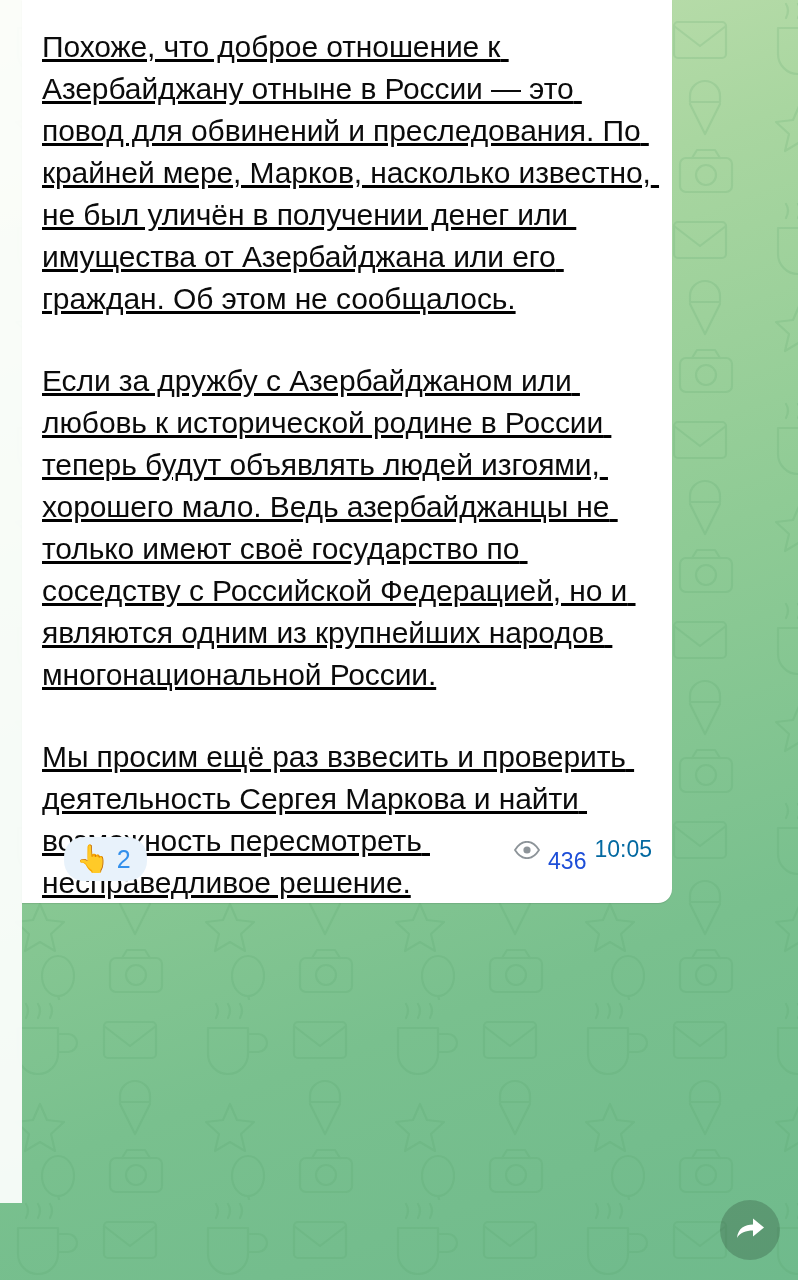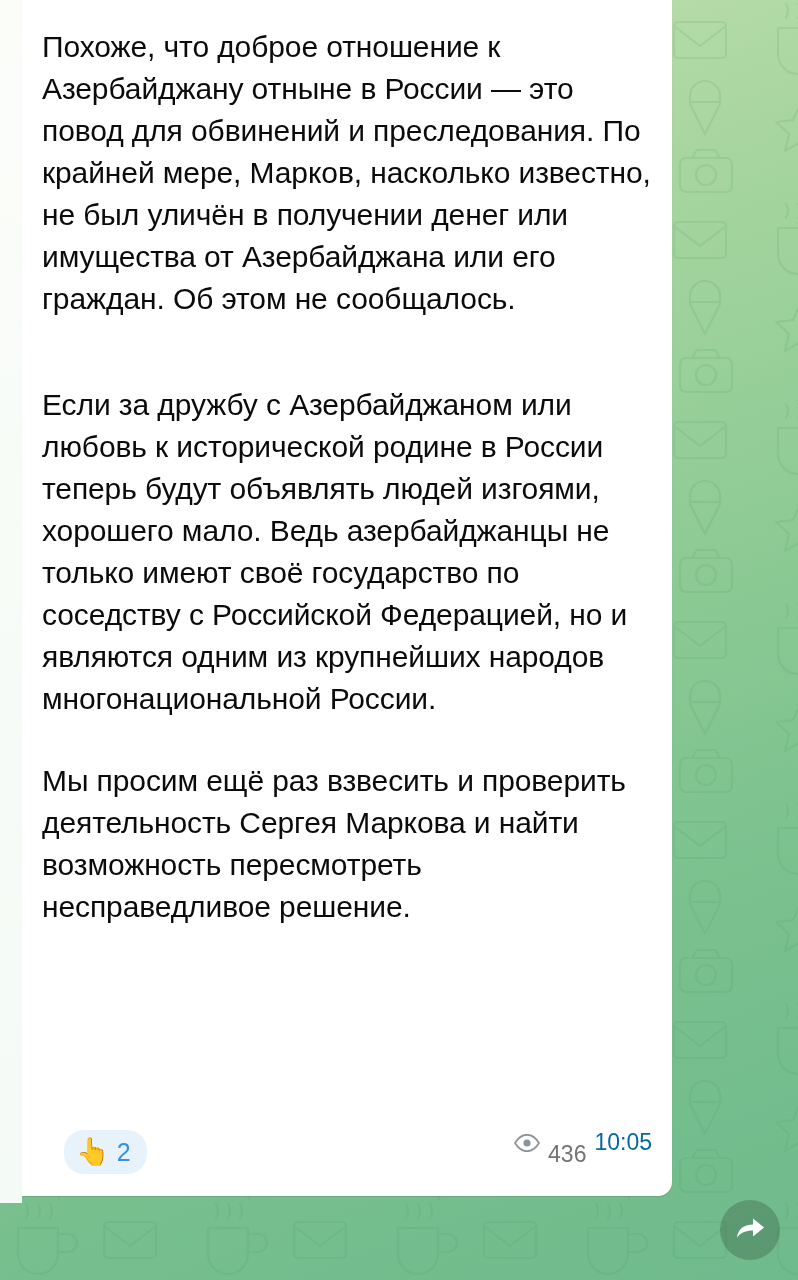--- a/index.html
+++ b/index.html
@@ -41,37 +41,38 @@
     background: #ffffff;
     opacity: .92;
   }
 
   
   #message-bubble {
     position: absolute;
     left: 22px;
     top: 0;
     width: 650px;
-    height: 1196px;
+    height: 903px;
     background: #ffffff;
     border-bottom-right-radius: 14px;
     box-shadow: 0 1px 1px rgba(0,0,0,.10);
     box-sizing: border-box;
     padding: 26px 20px 0 20px;
+    text-decoration: underline;
   }
 
   .msg-text {
     font-size: 30px;
     line-height: 42px;
     color: #0b0b0b;
     white-space: pre-wrap;
     word-wrap: break-word;
     letter-spacing: -.1px;
   }
-  .msg-text.para2 { margin-top: 64px; }
+  .msg-text.para2 { margin-top: 40px; }
   .msg-text.para3 { margin-top: 40px; }
 
   
   #reaction-row {
     position: absolute;
     left: 42px;
     bottom: 22px;
     display: flex;
     align-items: center;
   }
@@ -101,21 +102,21 @@
     position: absolute;
     right: 20px;
     bottom: 28px;
     display: flex;
     align-items: center;
     gap: 8px;
     color: #8d9499;
     font-size: 23px;
   }
   #eye-icon { display: block; }
-  #view-count { color: #737373; margin-top: 24px; }
+  #view-count { color: #1d4ed8; margin-top: 24px; }
   #message-time { color: #0369a1; }
 
   
   #forward-button {
     position: absolute;
     right: 18px;
     bottom: 20px;
     width: 60px;
     height: 60px;
     border-radius: 50%;

